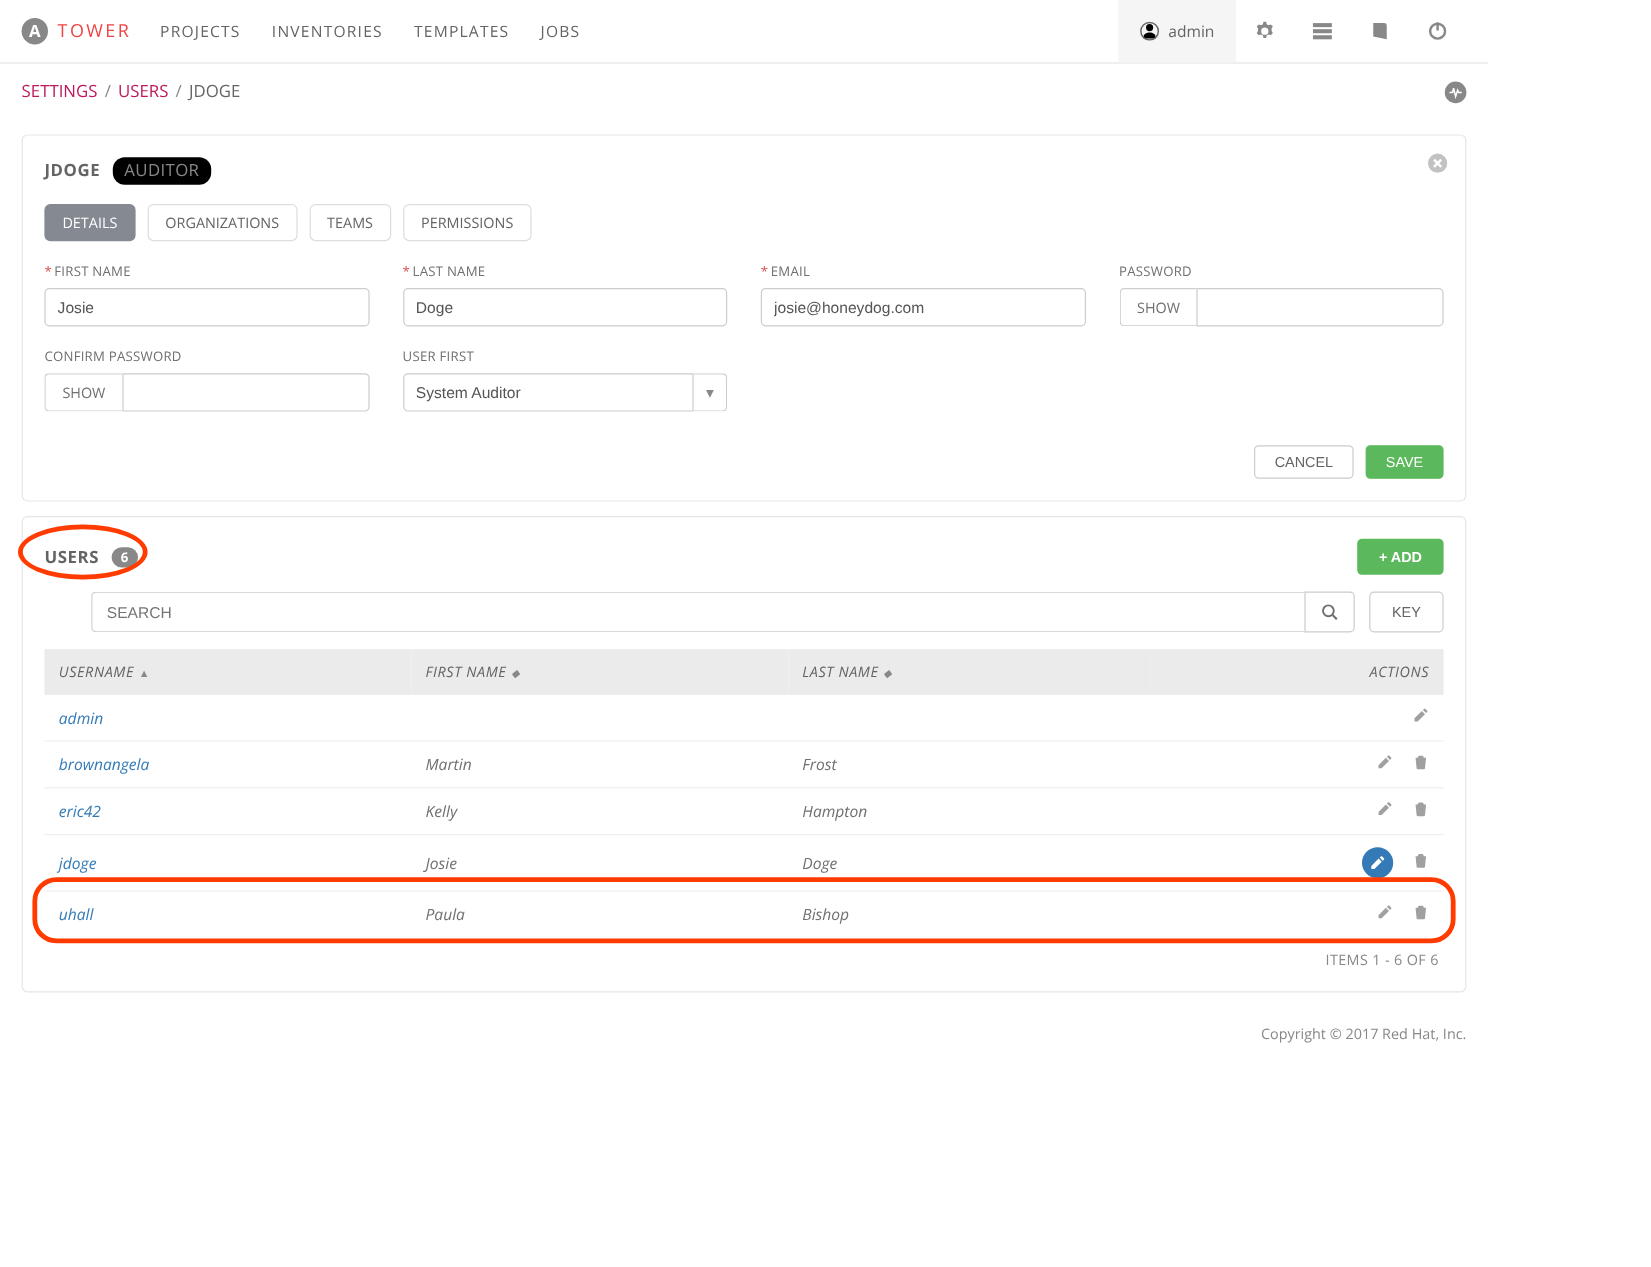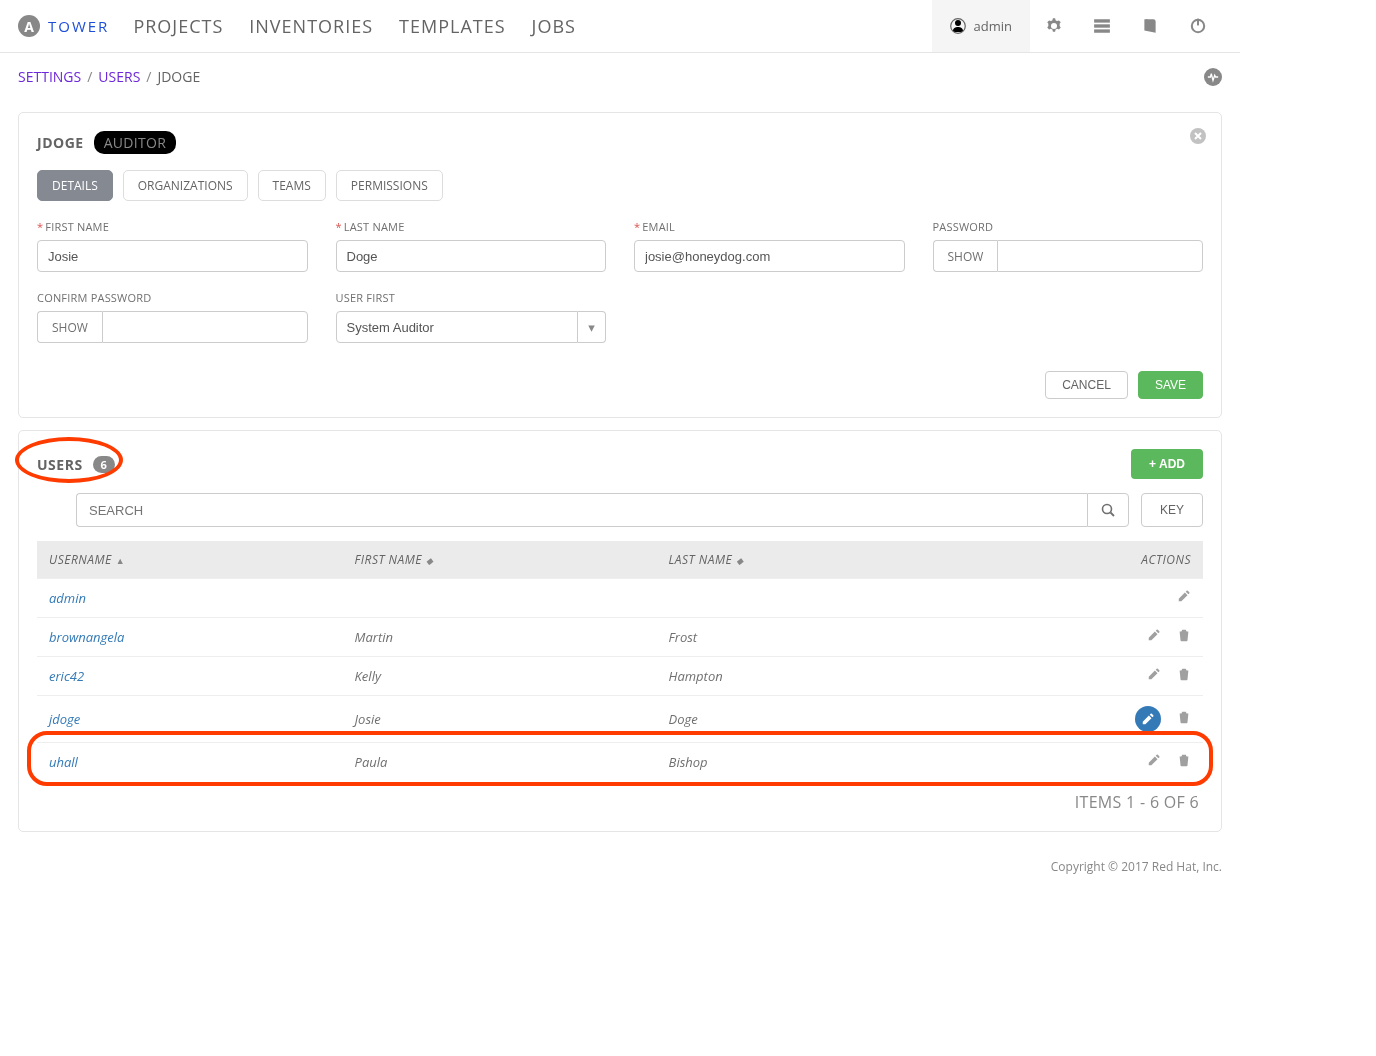--- a/index.html
+++ b/index.html
@@ -3,31 +3,31 @@
 <meta charset="utf-8">
 <style>
 * { box-sizing: border-box; margin: 0; padding: 0; }
 body { font-family: "Open Sans", -apple-system, Helvetica, Arial, sans-serif; font-size: 13px; color: #707070; background: #fff; width: 1240px; }
 a { color: #337ab7; text-decoration: none; }
 
 
 .topnav { display: flex; align-items: center; height: 53px; border-bottom: 1px solid #e5e5e5; padding: 0 18px; }
 .brand { display: flex; align-items: center; gap: 8px; margin-right: 24px; }
 .brand-logo { width: 22px; height: 22px; border-radius: 50%; background: #888; color: #fff; display: flex; align-items: center; justify-content: center; font-weight: 700; font-size: 14px; }
-.brand-text { letter-spacing: 2px; font-size: 15px; color: #1d4ed8; }
+.brand-text { letter-spacing: 2px; font-size: 15px; color: #ef4444; }
 .nav-links { display: flex; gap: 26px; }
-.nav-link { letter-spacing: 1px; font-size: 18px; color: #646464; cursor: pointer; }
+.nav-link { letter-spacing: 1px; font-size: 13px; color: #646464; cursor: pointer; }
 .nav-right { margin-left: auto; display: flex; align-items: stretch; height: 100%; }
 .nav-user { display: flex; align-items: center; gap: 8px; padding: 0 18px; background: #f5f5f5; color: #646464; cursor: pointer; }
 .nav-icon { width: 48px; display: flex; align-items: center; justify-content: center; color: #888; cursor: pointer; }
 .nav-icon svg { width: 18px; height: 18px; fill: #888; }
 
 
 .crumbbar { display: flex; align-items: center; padding: 14px 18px; font-size: 14px; }
-.crumb-link { color: #6d28d9; cursor: pointer; }
+.crumb-link { color: #be185d; cursor: pointer; }
 .crumb-sep { margin: 0 6px; color: #888; }
 .crumb-current { color: #646464; }
 .activity-icon { margin-left: auto; width: 18px; height: 18px; border-radius: 50%; background: #888; display: flex; align-items: center; justify-content: center; }
 .activity-icon svg { width: 12px; height: 12px; stroke: #fff; fill: none; }
 
 
 .panel { margin: 12px 18px; border: 1px solid #e5e5e5; border-radius: 5px; padding: 18px; position: relative; }
 .panel-close { position: absolute; top: 14px; right: 14px; width: 18px; height: 18px; cursor: pointer; }
 .panel-close svg { fill: #c2c2c2; }
 .panel-title-row { display: flex; align-items: center; gap: 10px; margin-bottom: 16px; }
@@ -75,21 +75,21 @@
 .tbl th:last-child { text-align: right; }
 .tbl td { padding: 10px 12px; border-top: 1px solid #eee; font-size: 13px; }
 .tbl td:last-child { text-align: right; }
 .sort-caret { font-size: 9px; margin-left: 4px; color: #888; }
 .action-icons { display: inline-flex; gap: 16px; align-items: center; justify-content: flex-end;}
 .icon-btn svg { width: 14px; height: 14px; fill: #a0a0a0; }
 .icon-btn.active { width: 26px; height: 26px; border-radius: 50%; background: #337ab7; display: inline-flex; align-items: center; justify-content: center; }
 .icon-btn.active svg { fill: #fff; }
 .row-mark { position: absolute; border: 4px solid #ff3b00; border-radius: 20px; pointer-events: none; }
 
-.pager { text-align: right; font-size: 16px; color: #888; padding: 10px 4px 0; letter-spacing: 0.3px;}
+.pager { text-align: right; font-size: 12px; color: #888; padding: 10px 4px 0; letter-spacing: 0.3px;}
 .footer { text-align: right; padding: 14px 18px 24px; font-size: 12px; color: #888; }
 </style>
 </head>
 <body>
 
 <svg width="0" height="0" style="position:absolute">
   <defs>
     <g id="i-user">
         <path d="M8 8a3 3 0 100-6 3 3 0 000 6zm0 1c-2.7 0-5 1.6-5 3.5V14h10v-1.5C13 10.6 10.7 9 8 9z"></path>
         <circle cx="8" cy="8" r="7.3" fill="none" stroke="currentColor" stroke-width="1.2"></circle>

